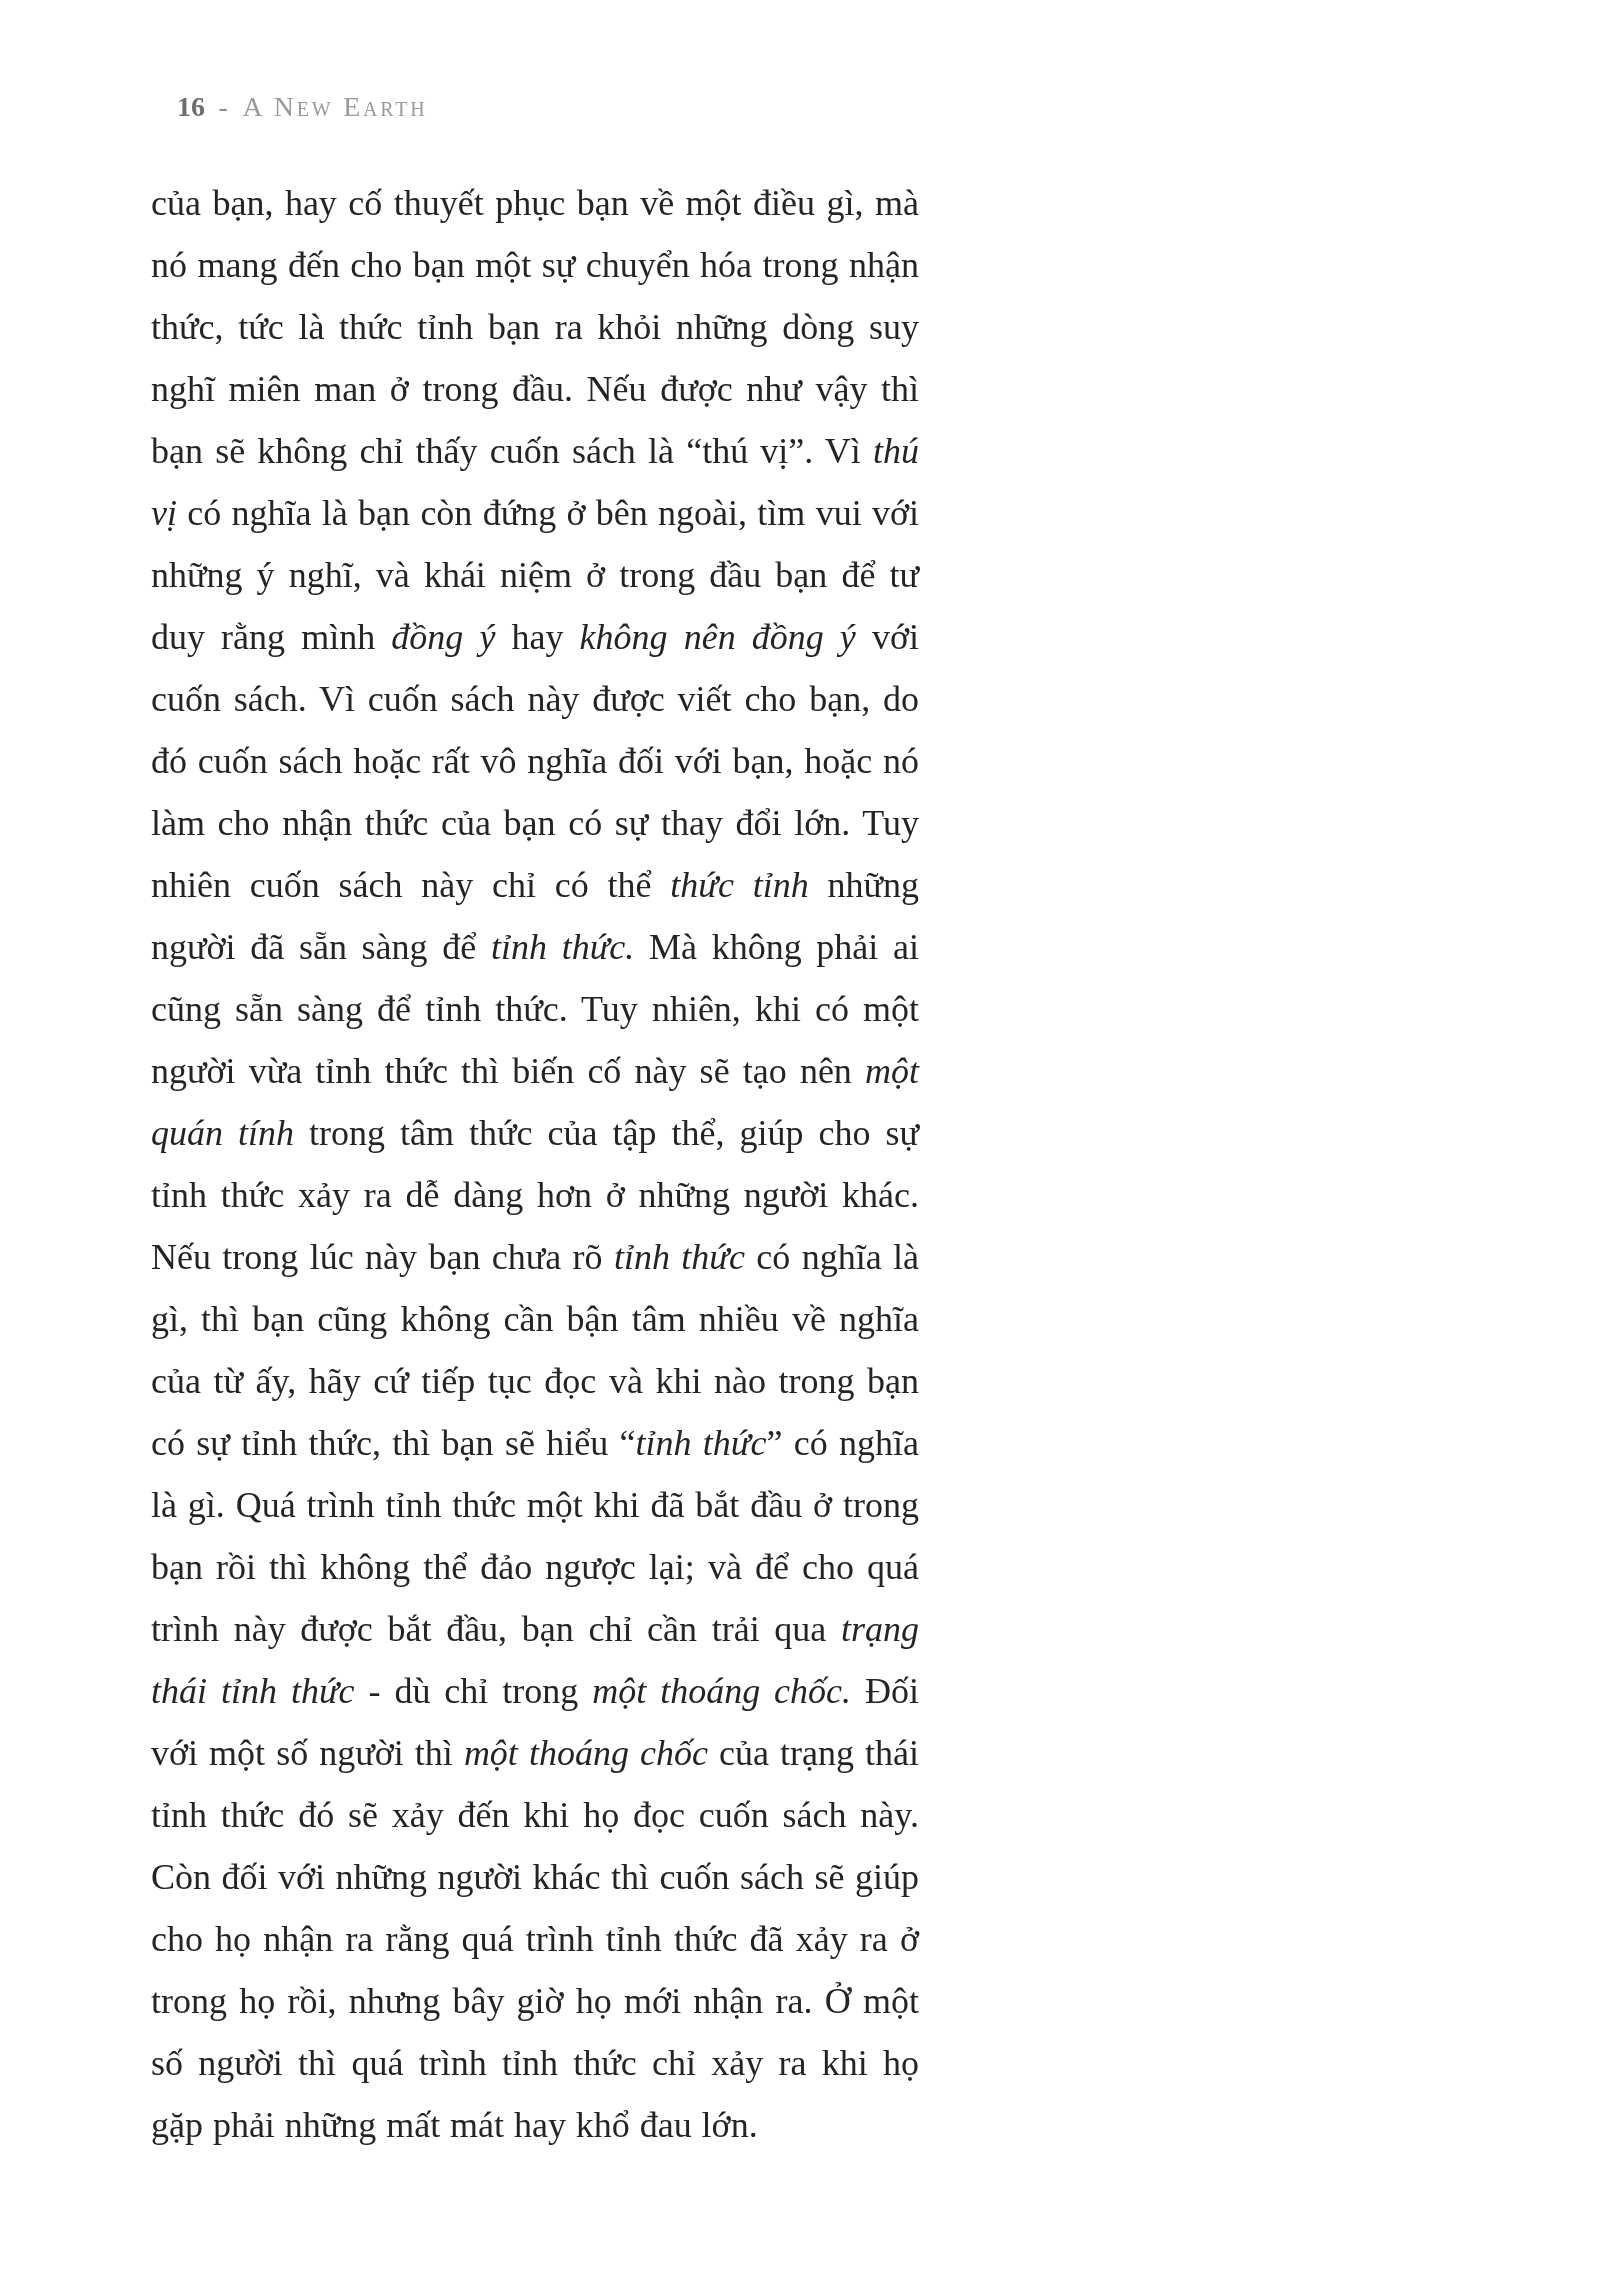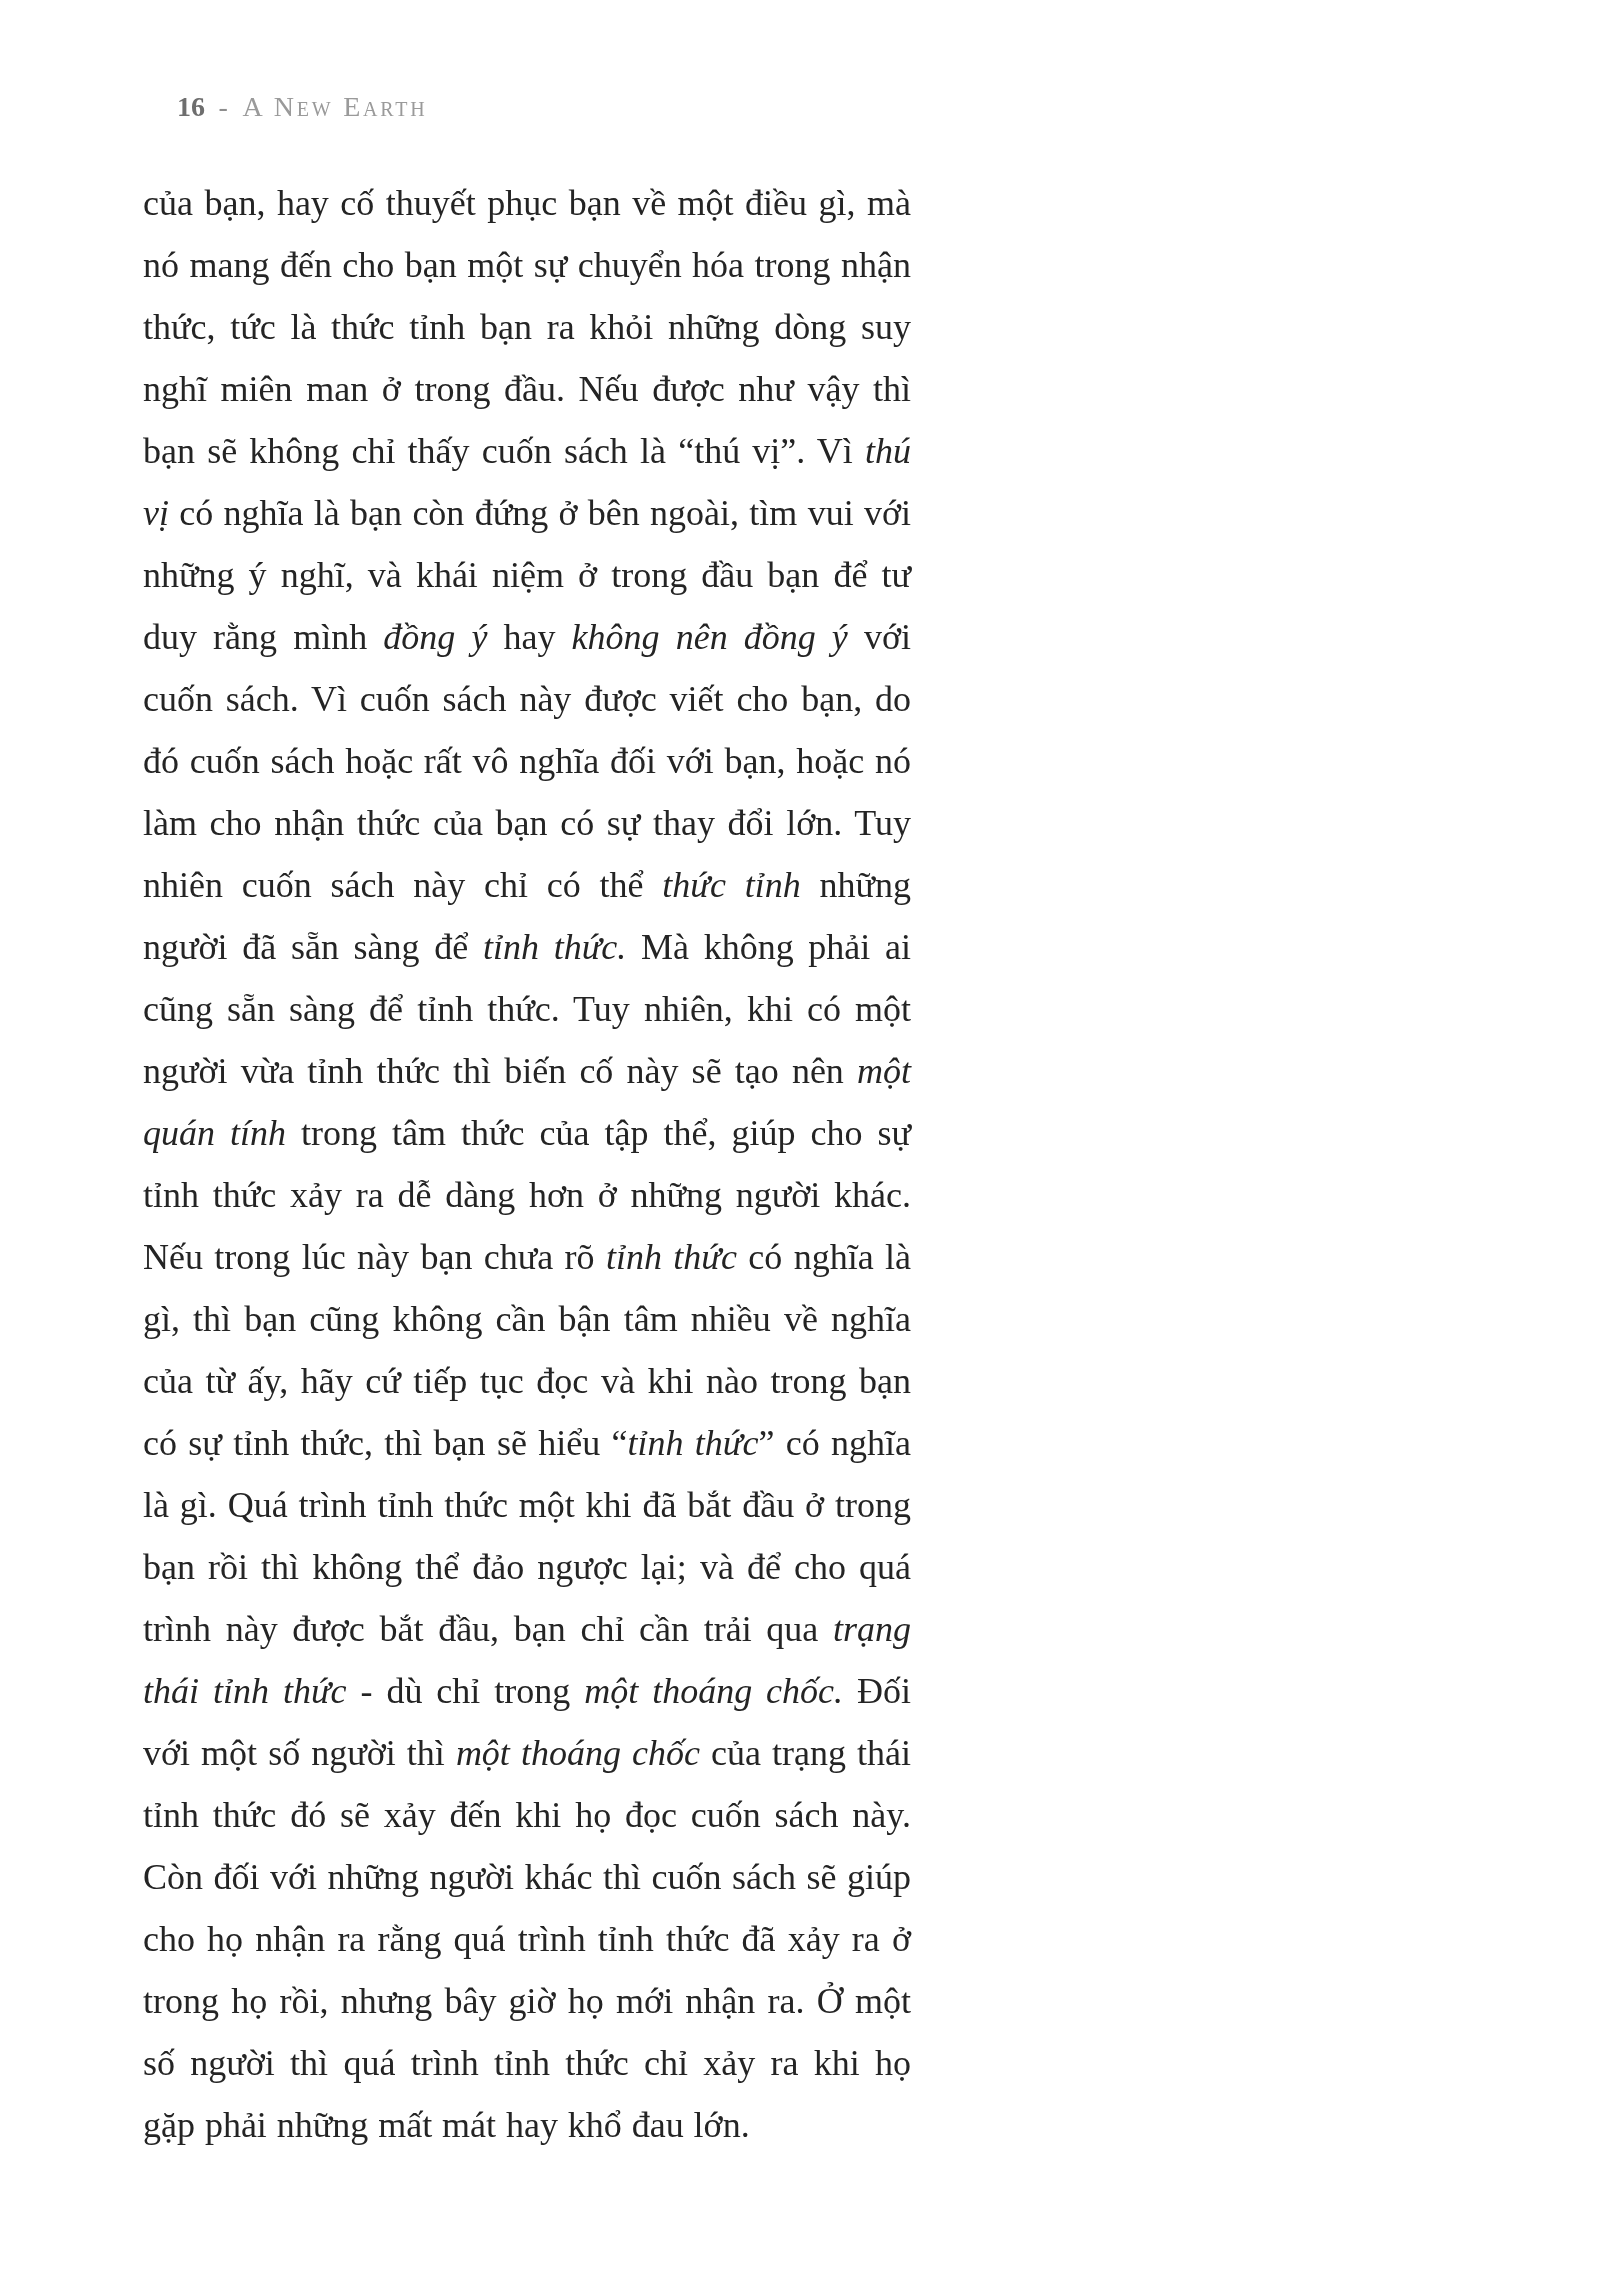--- a/index.html
+++ b/index.html
@@ -36,21 +36,21 @@
     margin: 0 5.7px;
   }
   .running-header .book-title {
     font-variant: small-caps;
     letter-spacing: 2.8px;
     color: #9a9a9a;
   }
   .body-text {
     position: absolute;
     top: 172px;
-    left: 143px;
+    left: 151px;
     width: 768px;
     font-size: 36px;
     line-height: 62px;
     text-align: justify;
     color: #242424;
     word-spacing: 0.9px;
   }
   .body-text em {
     font-style: italic;
   }

